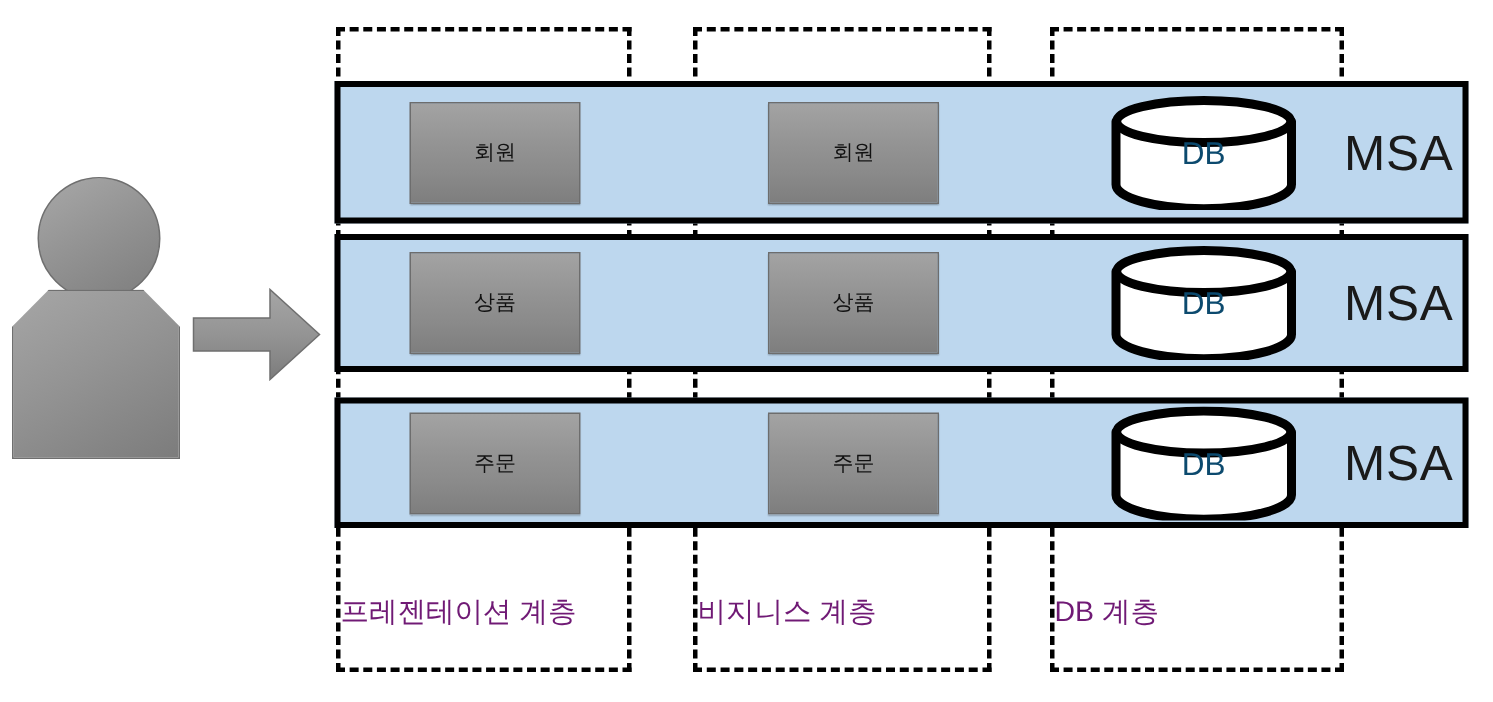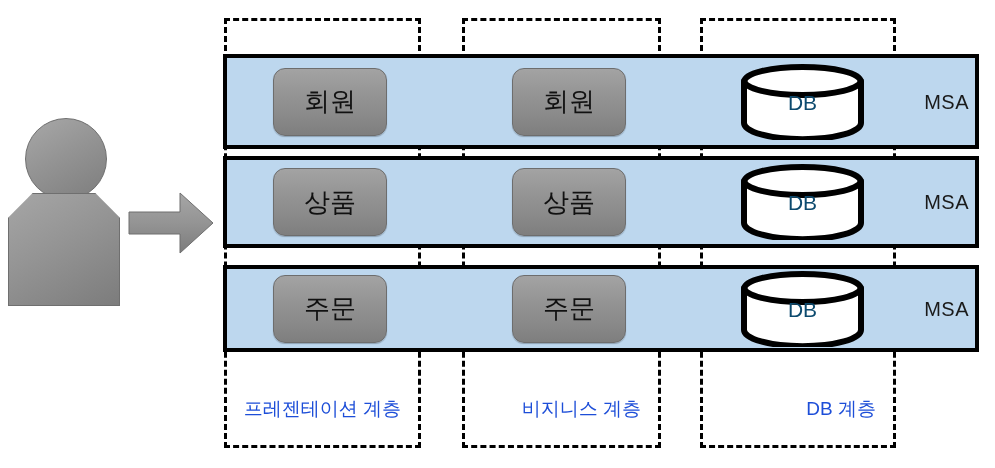--- a/index.html
+++ b/index.html
@@ -66,58 +66,58 @@
     box-sizing: border-box;
     background: transparent;
   }
   .layer-col-label {
     position: absolute;
     left: 0;
     right: 17px;
     bottom: 8px;
     height: 56px;
     line-height: 56px;
-    text-align: right;
+    text-align: left;
     font-size: 19px;
-    color: #1d4ed8;
+    color: #701a75;
     white-space: nowrap;
   }
 
   
   .msa-row {
     position: absolute;
     background: #bdd7ee;
     border: 4px solid #000000;
     box-sizing: border-box;
   }
   .msa-label {
     position: absolute;
     right: 6px;
     top: 50%;
     transform: translateY(-50%);
-    font-size: 20px;
+    font-size: 33px;
     color: #1a1a1a;
     letter-spacing: 0.5px;
   }
 
   
   .svc-btn {
     position: absolute;
     top: 50%;
     transform: translateY(-50%);
     width: 114px;
     height: 68px;
-    border-radius: 12px;
+    border-radius: 0;
     background: linear-gradient(180deg, #a3a3a3 0%, #939393 42%, #8a8a8a 70%, #7e7e7e 100%);
     border: 1px solid #6d6d6d;
     box-sizing: border-box;
     display: flex;
     align-items: center;
     justify-content: center;
-    font-size: 26px;
+    font-size: 14px;
     color: #111111;
     box-shadow: 0 1px 1px rgba(0,0,0,0.25);
   }
 
   
   .db-cyl {
     position: absolute;
     top: 50%;
     transform: translateY(-50%);
     width: 127px;

